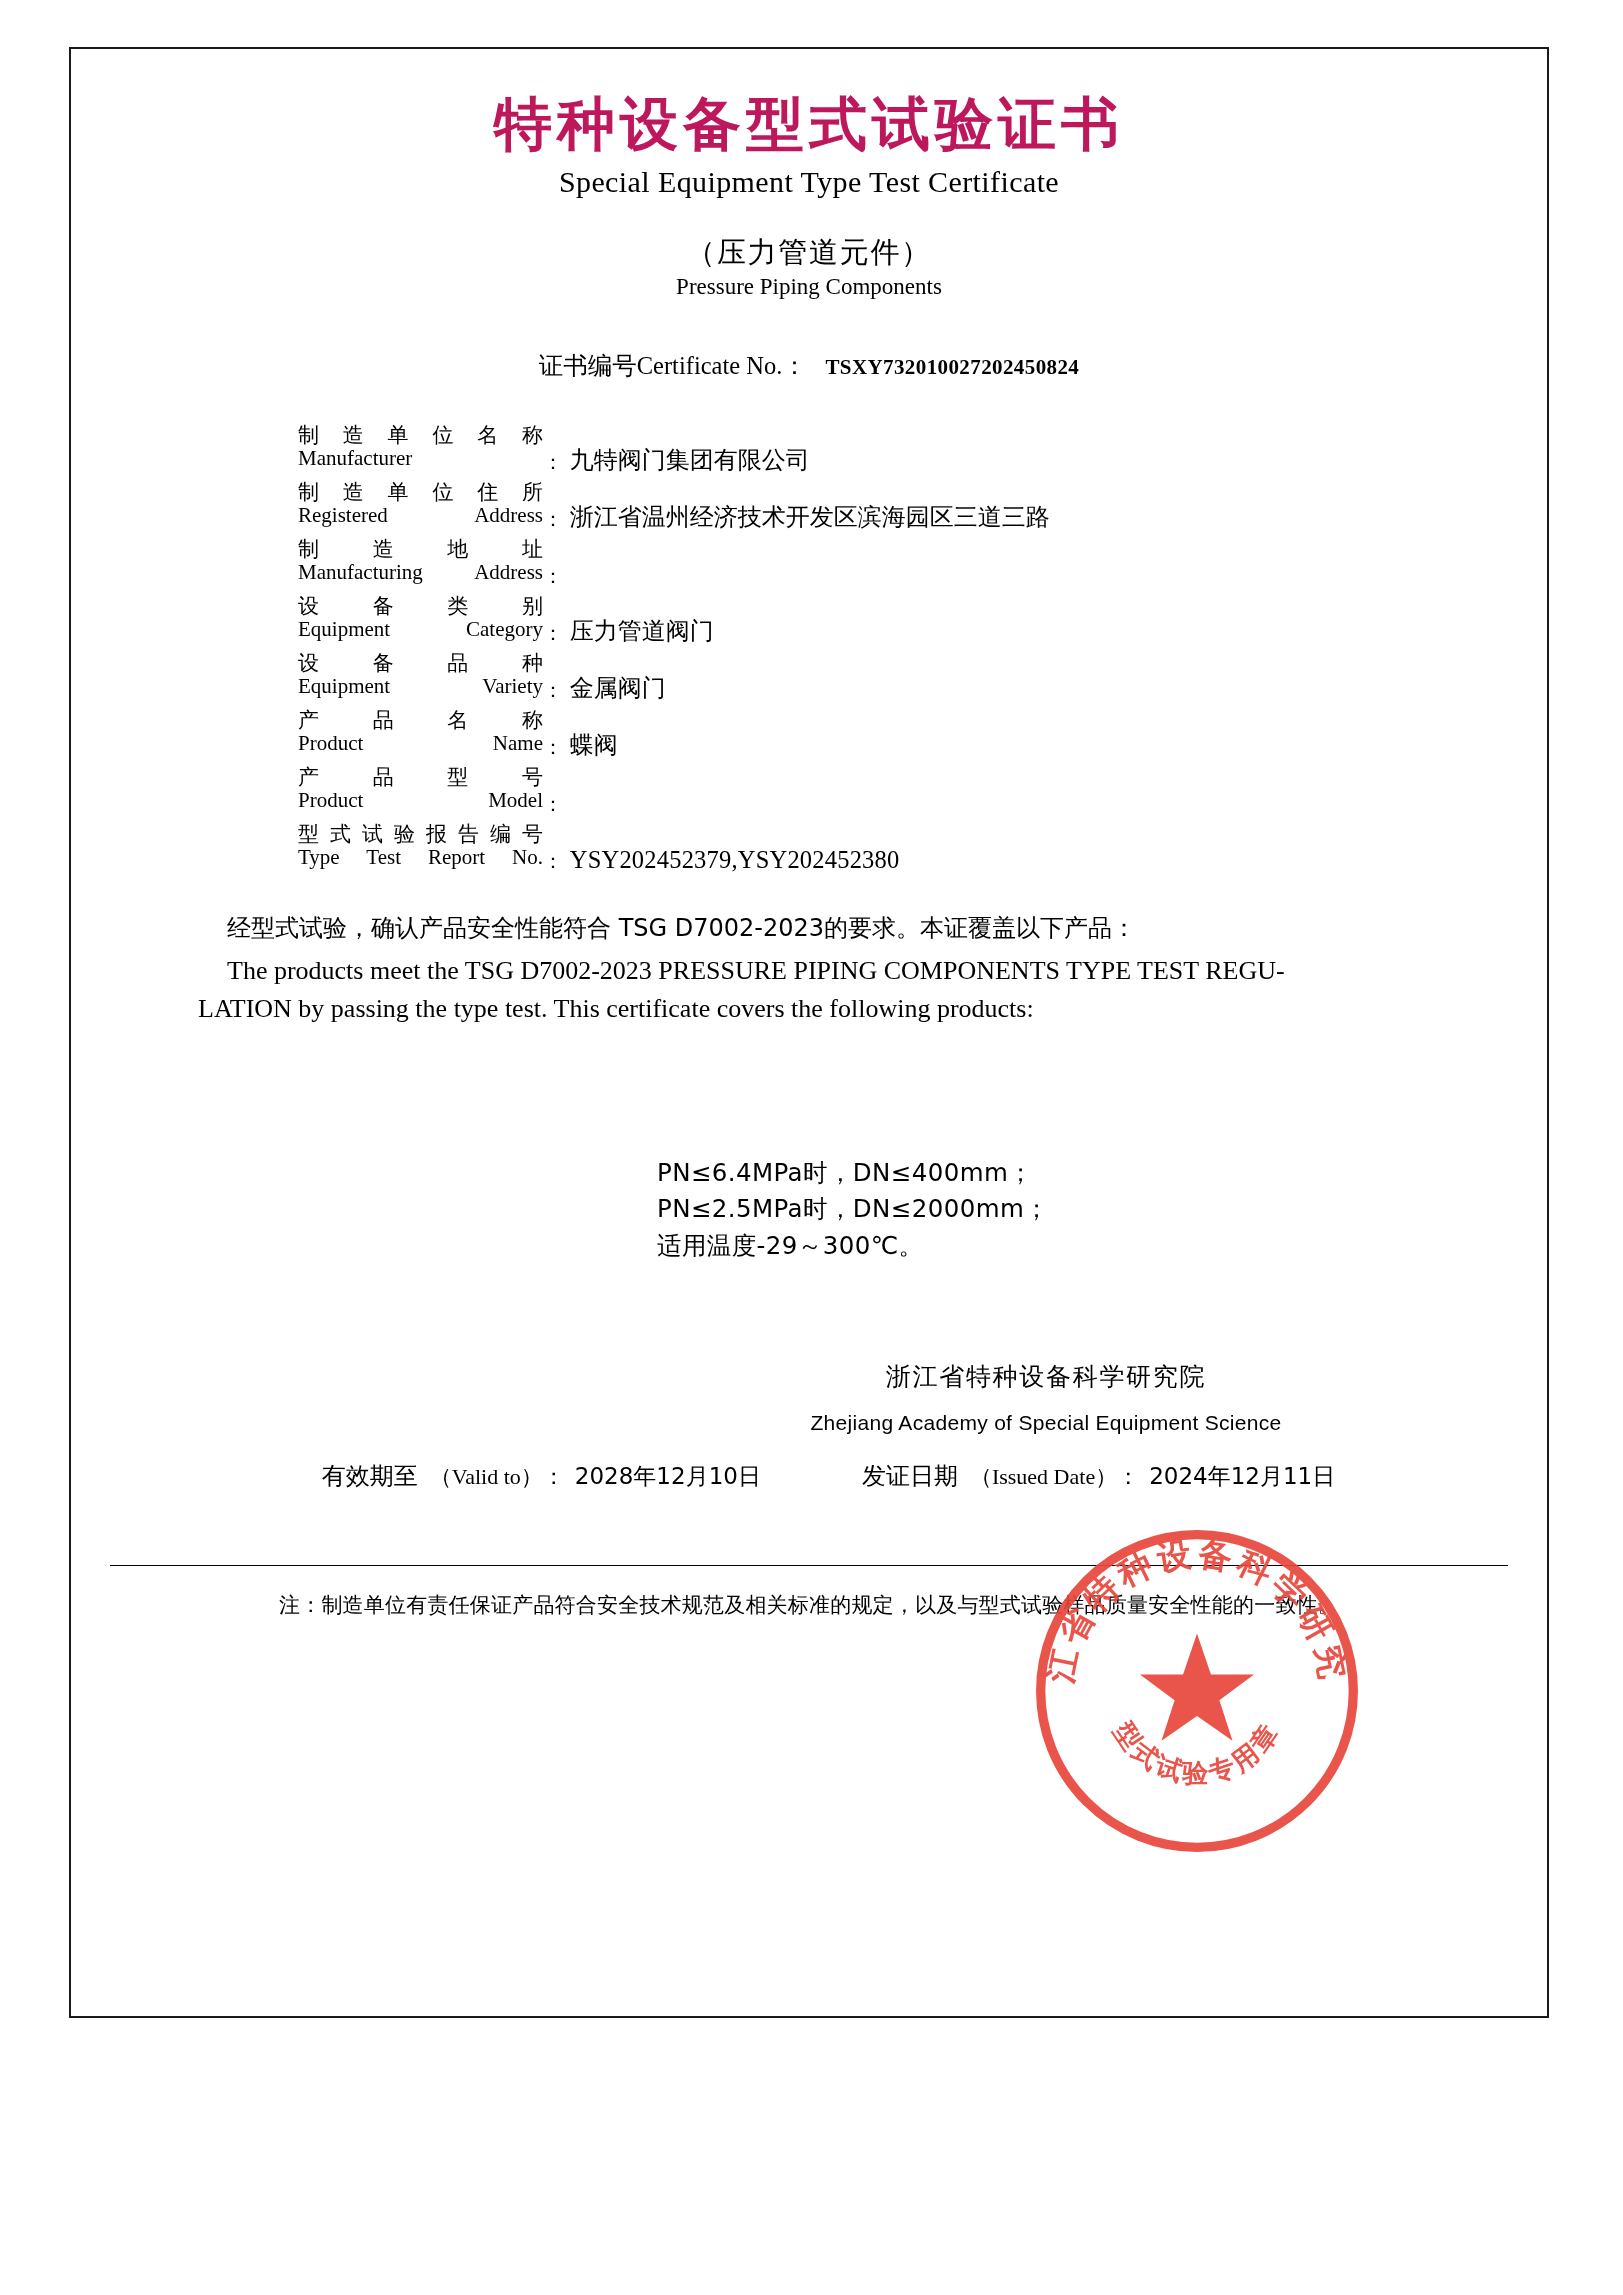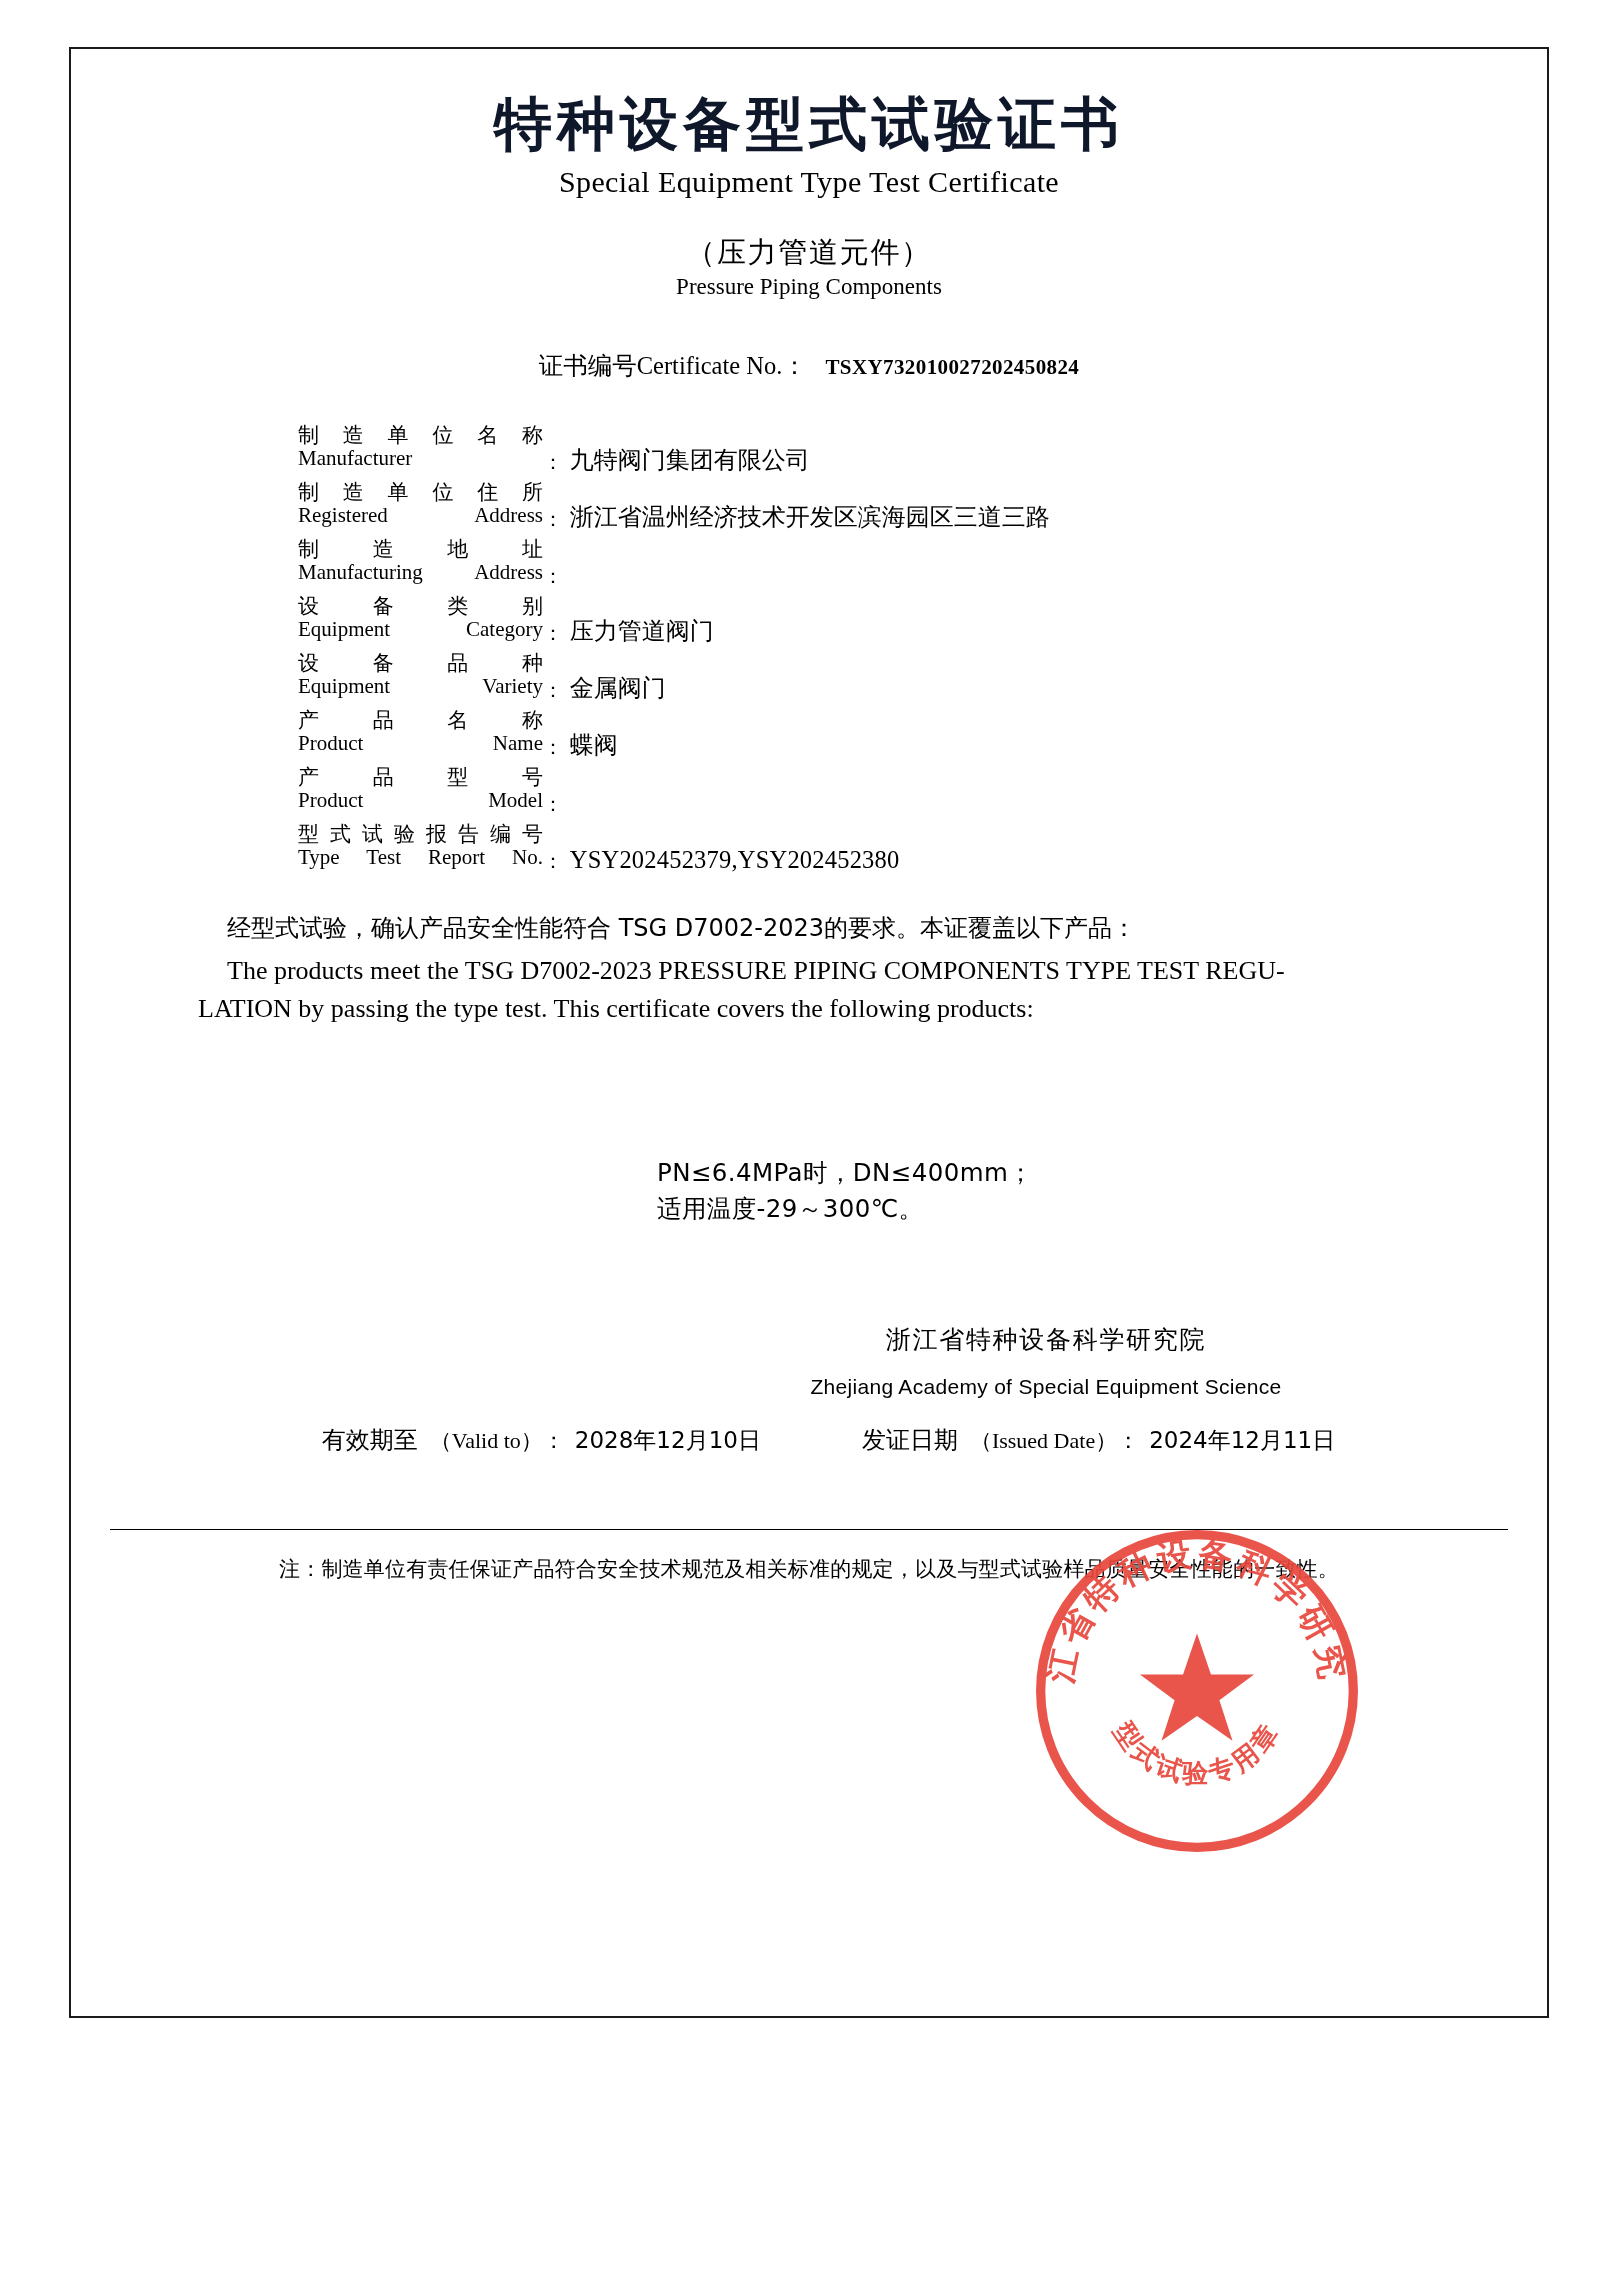--- a/index.html
+++ b/index.html
@@ -43,21 +43,21 @@
 
   
   .title-cn {
     text-align: center;
     font-family: "DejaVu Sans", sans-serif;
     font-weight: bold;
     font-size: 58px;
     letter-spacing: 5px;
     margin-top: 44px;
     line-height: 1.1;
-    color: #0f172a;
+    color: #be185d;
   }
   .title-en {
     text-align: center;
     font-family: "Liberation Serif", serif;
     font-size: 30px;
     margin-top: 8.5px;
     letter-spacing: 0.4px;
   }
   .subtitle-cn {
     text-align: center;
@@ -356,20 +356,21 @@
       <div class="declaration">
         <div class="decl-cn">经型式试验，确认产品安全性能符合 TSG D7002-2023的要求。本证覆盖以下产品：</div>
         <div class="decl-en">
           <span class="l1">The products meet the TSG D7002-2023 PRESSURE PIPING COMPONENTS TYPE TEST REGU-</span>
           <span class="l2">LATION  by passing the type test. This certificate covers the following products:</span>
         </div>
       </div>
 
       <div class="spec-block">
         <span class="spec-line">PN≤6.4MPa时，DN≤400mm；</span>
+        <span class="spec-line">PN≤2.5MPa时，DN≤2000mm；</span>
         <span class="spec-line">适用温度-29～300℃。</span>
       </div>
 
       <div class="issuer">
         <div class="issuer-cn">浙江省特种设备科学研究院</div>
         <div class="issuer-en">Zhejiang Academy of Special Equipment Science</div>
       </div>
 
       <div class="dates">
         <div class="date-group valid">

